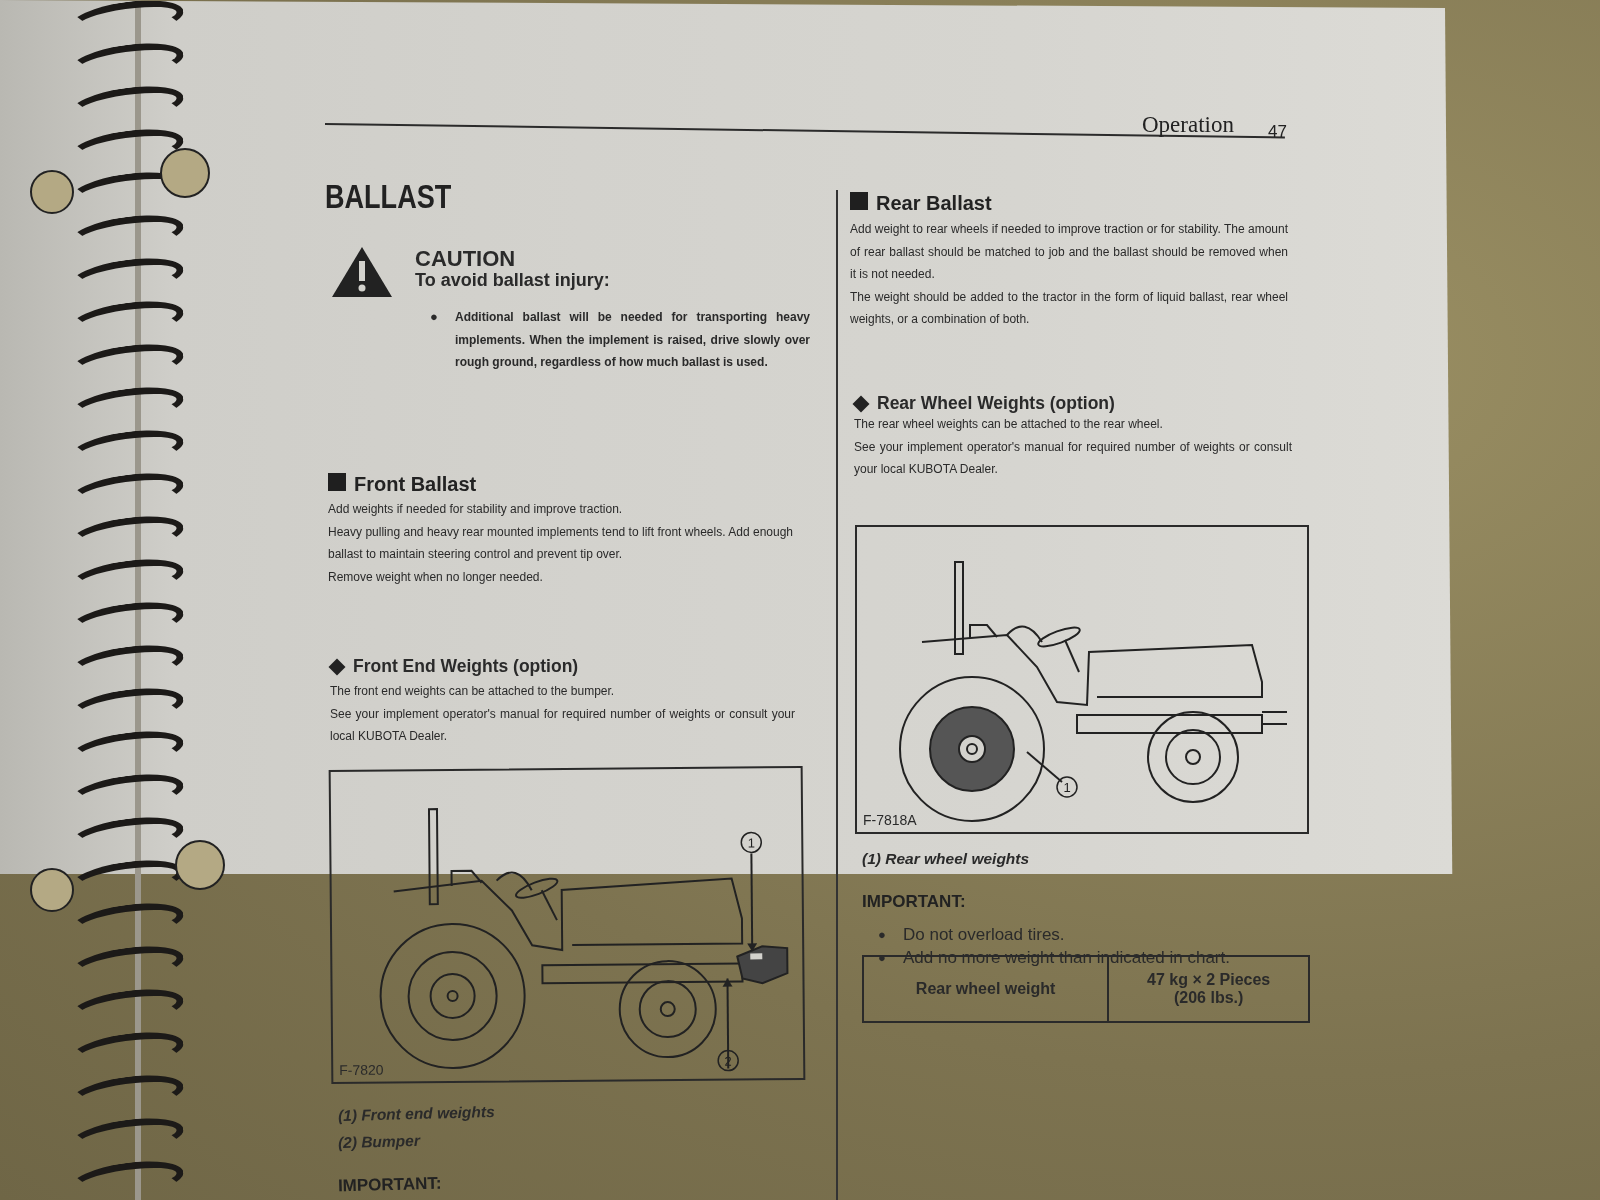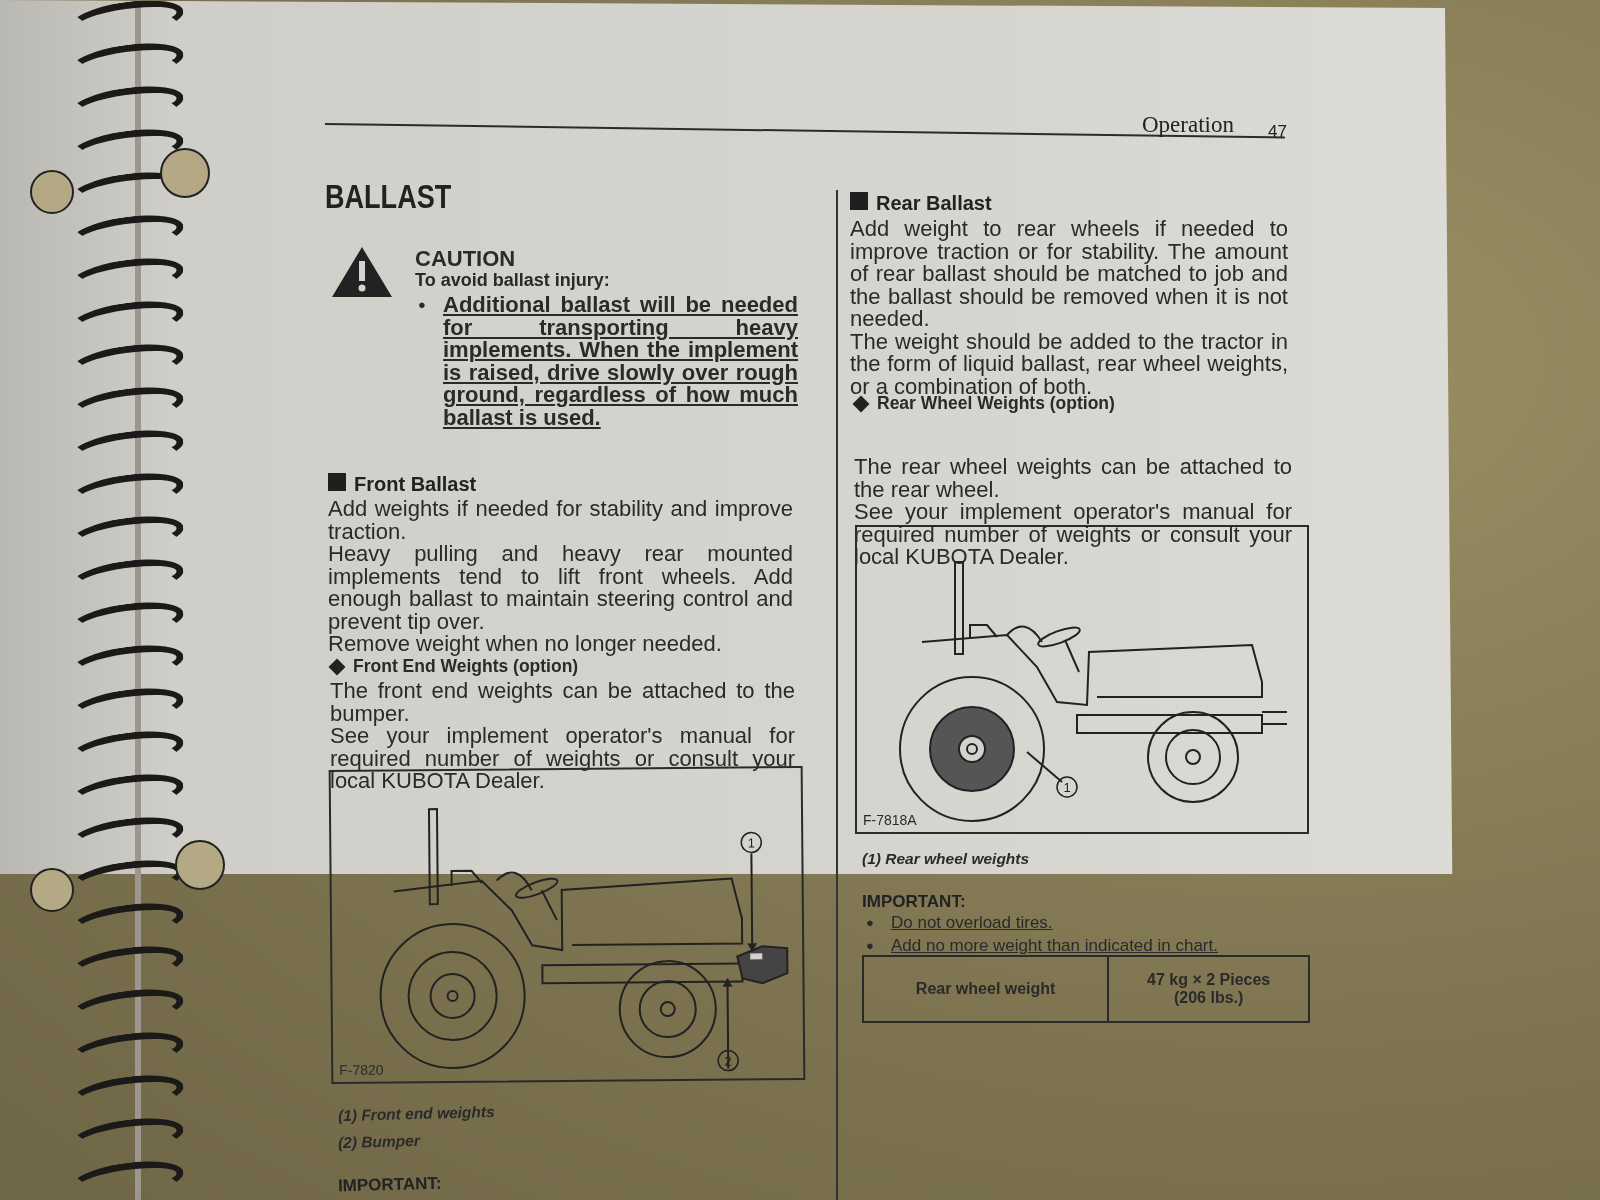--- a/index.html
+++ b/index.html
@@ -33,27 +33,27 @@
     position:absolute; left:325px; top:123px; width:960px; height:2px; background:#2b2b2b;
     transform:rotate(0.8deg); transform-origin:left center;
   }
   .running-head { position:absolute; left:1142px; top:112px; font-family:"Liberation Serif", serif; font-size:23px; color:#222; }
   .page-num { position:absolute; left:1268px; top:122px; font-size:17px; color:#222; }
 
   .col-divider { position:absolute; left:836px; top:190px; width:2px; height:1010px; background:#333; }
 
   .title { position:absolute; left:325px; top:178px; font-size:33px; font-weight:bold; color:#222; transform:scaleX(0.82); transform-origin:left; }
 
-  .text { color:#2a2a2a; font-size:22px; line-height:22.5px; }
+  .text { color:#2a2a2a; font-size:12px; line-height:22.5px; }
   .bold { font-weight:bold; }
 
   .caution-icon { position:absolute; left:330px; top:245px; width:64px; height:54px; }
   .caution-label { position:absolute; left:415px; top:246px; font-size:22px; font-weight:bold; color:#2a2a2a; }
   .caution-intro { position:absolute; left:415px; top:270px; font-size:18px; font-weight:bold; color:#2a2a2a; }
-  .bullet-list { position:absolute; margin:0; padding:0; list-style:none;text-decoration:underline; }
+  .bullet-list { position:absolute; margin:12px; padding:0; list-style:none; }
   .bullet-list li { position:relative; padding-left:25px; text-align:justify; }
   .bullet-list li::before { content:"●"; position:absolute; left:0; top:0; font-size:13px; }
 
   .sec-head { position:absolute; font-size:20px; font-weight:bold; color:#222; display:flex; gap:8px; }
   .sq { display:inline-block; width:18px; height:18px; background:#1f1f1f; }
   .sub-head { position:absolute; font-size:17.5px; font-weight:bold; color:#2a2a2a; display:flex; align-items:center; gap:6px; }
   .dia { display:inline-block; width:12px; height:12px; background:#222; transform:rotate(45deg); margin:0 4px 0 3px; }
 
   .para { position:absolute; width:465px; text-align:justify; }
   .para-r { position:absolute; width:438px; text-align:justify; }
@@ -189,21 +189,21 @@
   </div>
   <div class="para-r text" style="left:850px;top:218px;">
     <div>Add weight to rear wheels if needed to improve traction or for stability. The amount of rear ballast should be matched to job and the ballast should be removed when it is not needed.</div>
     <div>The weight should be added to the tractor in the form of liquid ballast, rear wheel weights, or a combination of both.</div>
   </div>
 
   <div class="sub-head" style="left:852px;top:393px;">
     <span class="dia"></span>
     <span>Rear Wheel Weights (option)</span>
   </div>
-  <div class="para-r text" style="left:854px;top:413px;margin-top:43px;">
+  <div class="para-r text" style="left:854px;top:413px;">
     <div>The rear wheel weights can be attached to the rear wheel.</div>
     <div>See your implement operator's manual for required number of weights or consult your local KUBOTA Dealer.</div>
   </div>
 
   <div class="figure" style="left:855px;top:525px;width:450px;height:305px;">
     <svg width="450" height="305" viewBox="0 0 450 305">
       <g fill="none" stroke="#222" stroke-width="2">
         <rect x="98" y="35" width="8" height="92"></rect>
         <path d="M65,115 L150,108 L180,140 L200,175 L230,178 L232,125 L395,118 L405,155 L405,170 L240,170"></path>
         <path d="M113,112 L113,98 L130,98 L140,110"></path>

